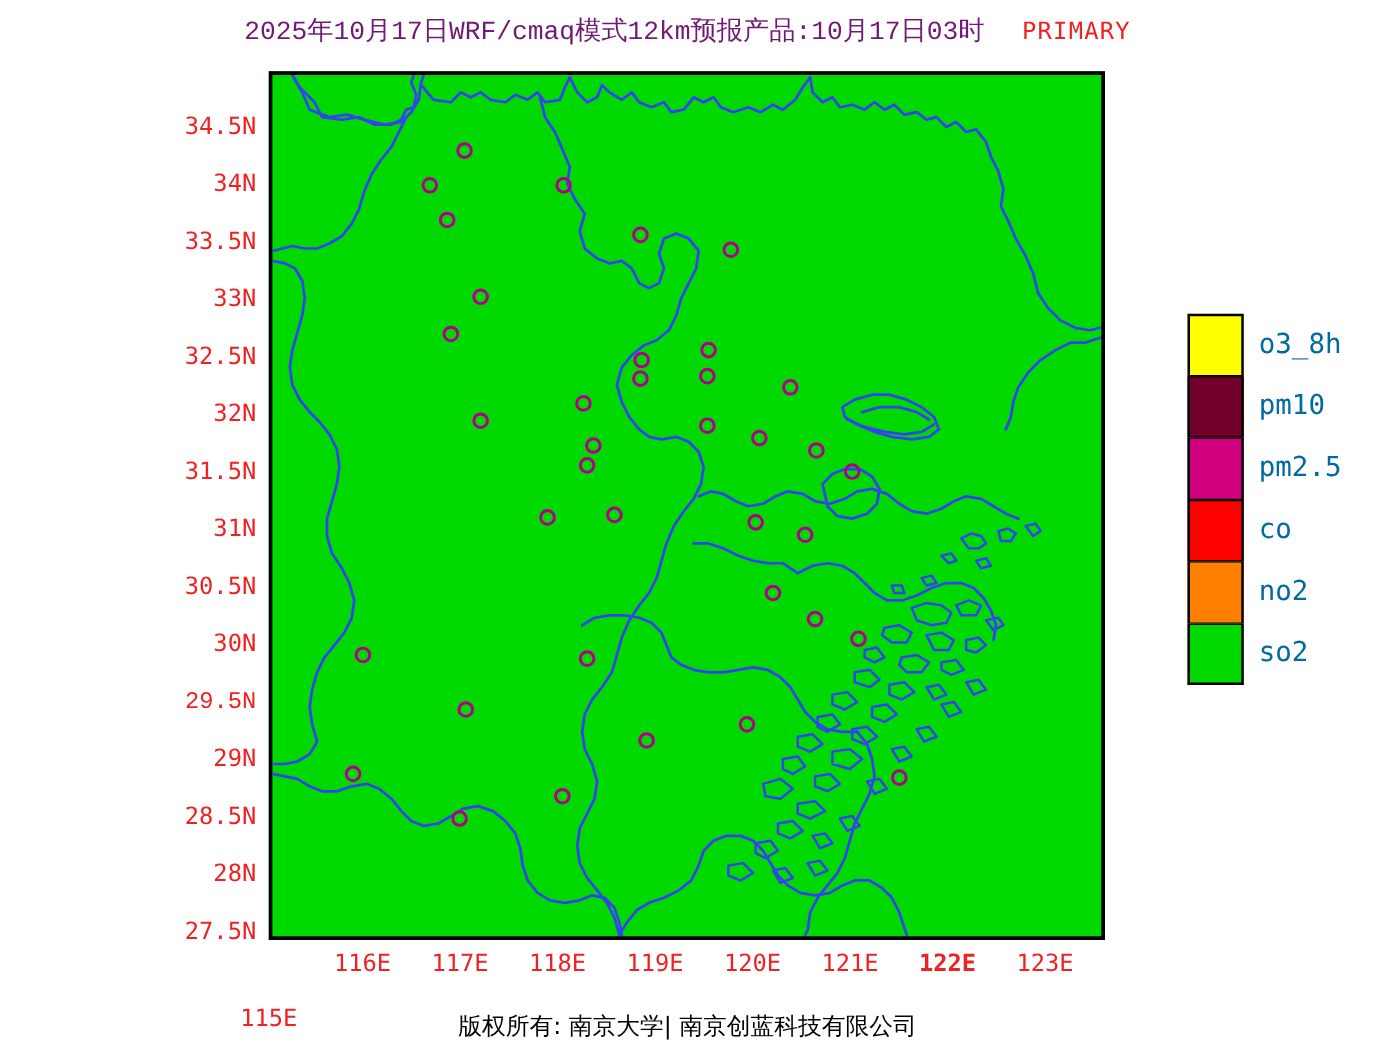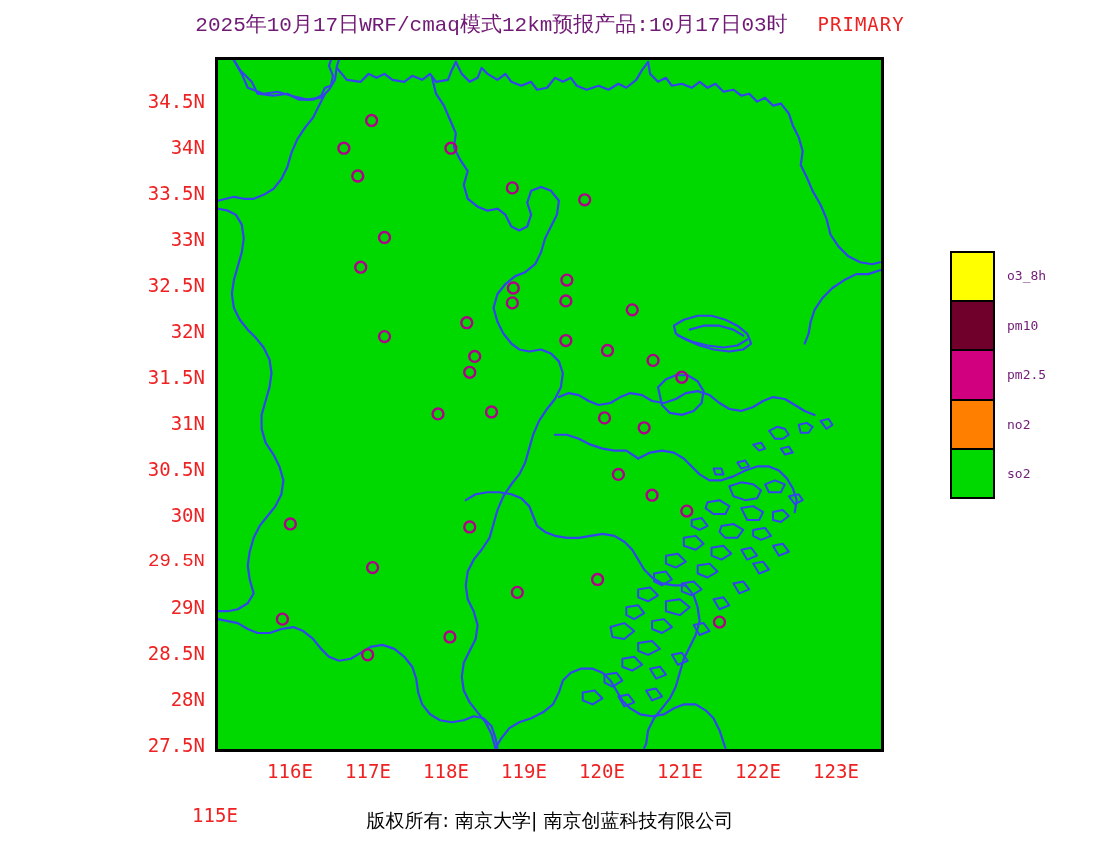--- a/index.html
+++ b/index.html
@@ -92,22 +92,22 @@
     box-sizing:border-box;
     border-bottom-width:1px;
     border-top-width:1px;
     flex:0 0 auto;
   }
   .legend-row:first-child .legend-swatch{border-top-width:2px;}
   .legend-row:last-child .legend-swatch{border-bottom-width:2px;}
   .legend-label{
     margin-left:12px;
     font-family:"DejaVu Sans Mono",monospace;
-    font-size:13px;
-    color:#701a75;
+    font-size:22px;
+    color:#0369a1;
     white-space:nowrap;
     line-height:1;
   }
 
   
   .footer{
     position:absolute;
     left:0;top:808px;width:1100px;
     text-align:center;
     font-family:"DejaVu Sans",sans-serif;
@@ -313,38 +313,42 @@
 </div>
 
 <div class="xlab-wrap">
   <div class="xlab" style="left:0px;margin-top:44px;">115E</div>
   <div class="xlab" style="left:75px;">116E</div>
   <div class="xlab" style="left:153px;">117E</div>
   <div class="xlab" style="left:231px;">118E</div>
   <div class="xlab" style="left:309px;">119E</div>
   <div class="xlab" style="left:387px;">120E</div>
   <div class="xlab" style="left:465px;">121E</div>
-  <div class="xlab" style="left:543px;">122E</div>
+  <div class="xlab" style="left:543px;font-weight:bold;">122E</div>
   <div class="xlab" style="left:621px;">123E</div>
 </div>
 
 <div class="legend">
   <div class="legend-row">
     <div class="legend-swatch" style="background:#ffff00"></div>
     <div class="legend-label">o3_8h</div>
   </div>
   <div class="legend-row">
     <div class="legend-swatch" style="background:#70002b"></div>
     <div class="legend-label">pm10</div>
   </div>
   <div class="legend-row">
     <div class="legend-swatch" style="background:#d1007e"></div>
     <div class="legend-label">pm2.5</div>
   </div>
   <div class="legend-row">
+    <div class="legend-swatch" style="background:#ff0000"></div>
+    <div class="legend-label">co</div>
+  </div>
+  <div class="legend-row">
     <div class="legend-swatch" style="background:#ff8000"></div>
     <div class="legend-label">no2</div>
   </div>
   <div class="legend-row">
     <div class="legend-swatch" style="background:#00d900"></div>
     <div class="legend-label">so2</div>
   </div>
 </div>
 
 <div class="footer">版权所有: 南京大学| 南京创蓝科技有限公司</div>

